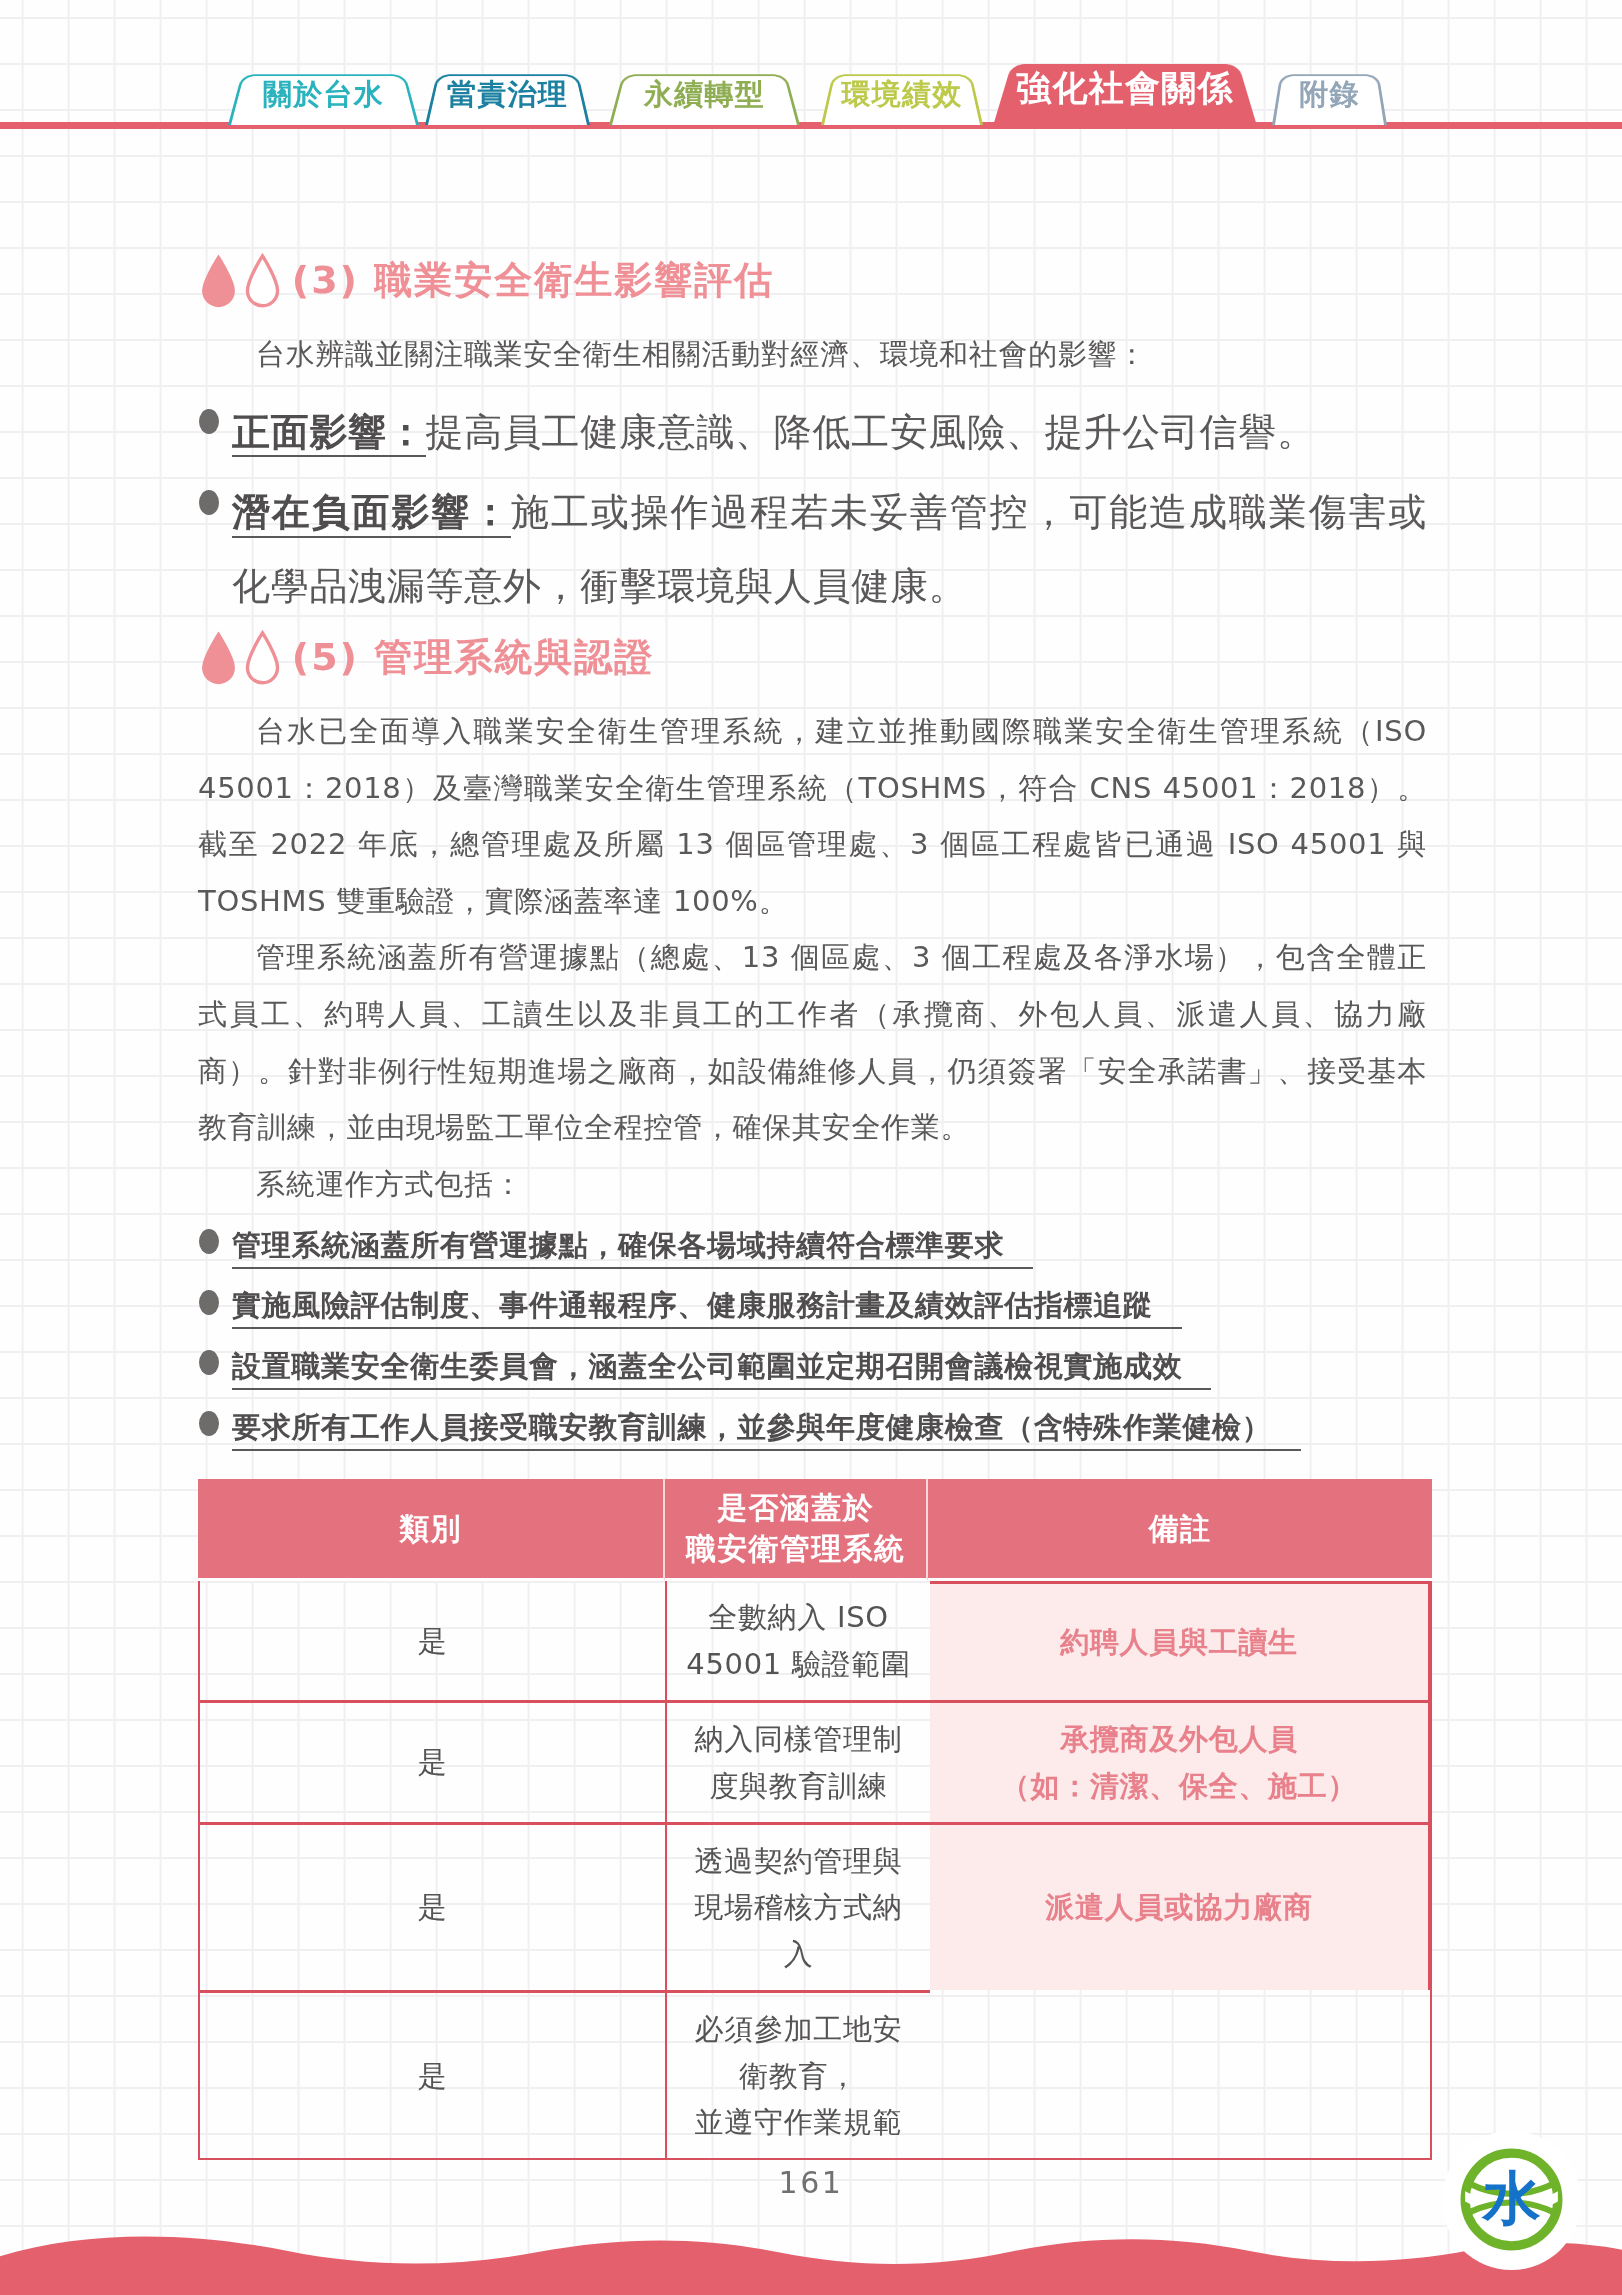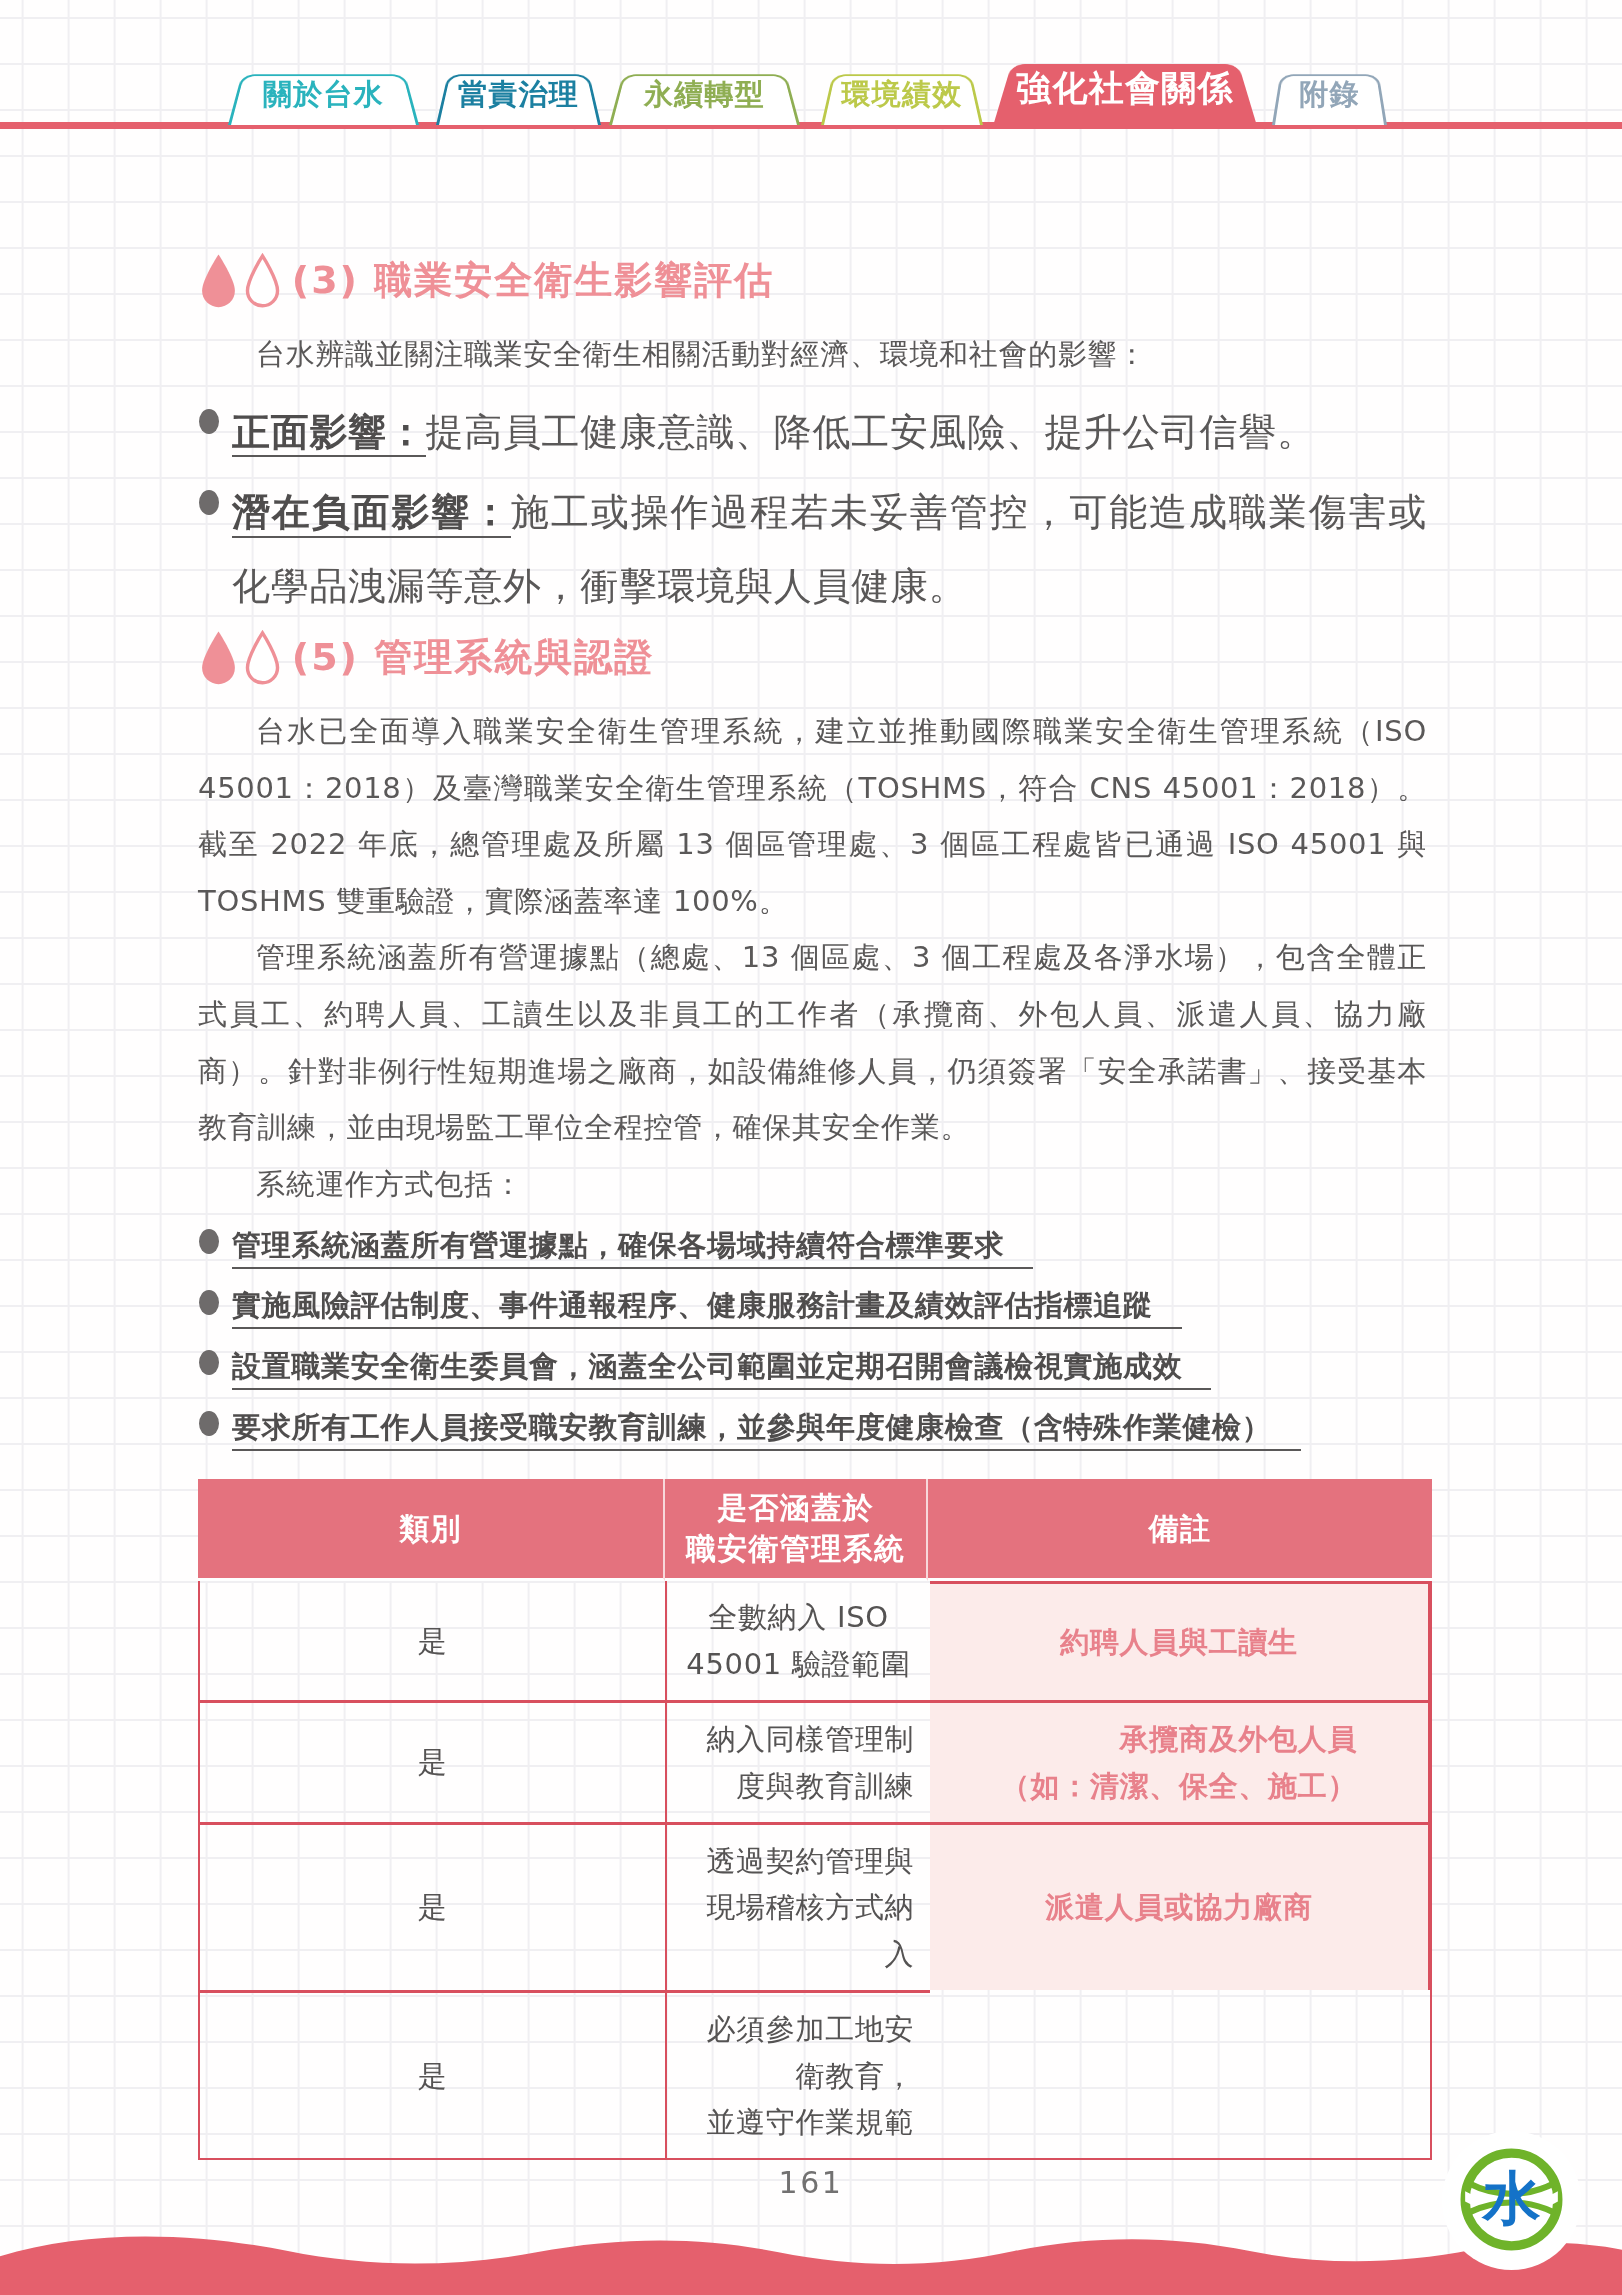--- a/index.html
+++ b/index.html
@@ -71,41 +71,41 @@
   .th.sep { border-right:2px solid rgba(255,255,255,.72); }
   .tbody { border:2px solid #d84f5e; border-top:none; grid-auto-rows:minmax(110px,auto); }
   .td {
     display:flex; align-items:center; justify-content:center; text-align:center;
     font-size:29px; line-height:1.6; padding:13px 15.7px; letter-spacing:0.7px;
     border-right:2px solid #d84f5e;
   }
   .td.last { border-right:none; }
   .td.cat { background:#fcebea; color:#e8818b; font-weight:700; }
   .td.val, .td.note { color:#555353; background:transparent; }
-  .rsep { border-top:3.3px solid #d84f5e;text-align:right; }
+  .rsep { border-top:3.3px solid #d84f5e; }
   .pre { white-space:pre-line; }
 
   
   .page-num { position:absolute; left:0; top:2165px; width:100%; text-align:center; font-size:30px; color:#727171; letter-spacing:2.6px; }
   .wave { position:absolute; left:0; bottom:0; width:1622px; height:82px; }
   .logo-disc { position:absolute; left:1442px; top:2131px; width:139px; height:139px; border-radius:50%; background:#ffffff; }
   .logo { position:absolute; left:1460px; top:2148px; width:103px; height:103px; }
 </style>
 </head>
 <body>
 
 <div class="page">
 
   <div class="top-bar"></div>
 
   <div class="tab" style="--c:#2ab3bd; left:228px; top:60px; width:191px; height:65px;">
     <div class="shape"></div>
     <div class="lbl">關於台水</div>
   </div>
-  <div class="tab" style="--c:#1c80a1; left:436px; top:60px; width:165px; height:65px;font-family:Liberation Serif, serif;">
+  <div class="tab" style="--c:#1c80a1; left:425px; top:60px; width:165px; height:65px;font-family:Liberation Serif, serif;">
     <div class="shape"></div>
     <div class="lbl">當責治理</div>
   </div>
   <div class="tab" style="--c:#8fae53; left:609px; top:60px; width:191px; height:65px;">
     <div class="shape"></div>
     <div class="lbl">永續轉型</div>
   </div>
   <div class="tab" style="--c:#bcc94a; left:821px; top:60px; width:162px; height:65px;">
     <div class="shape"></div>
     <div class="lbl">環境績效</div>

